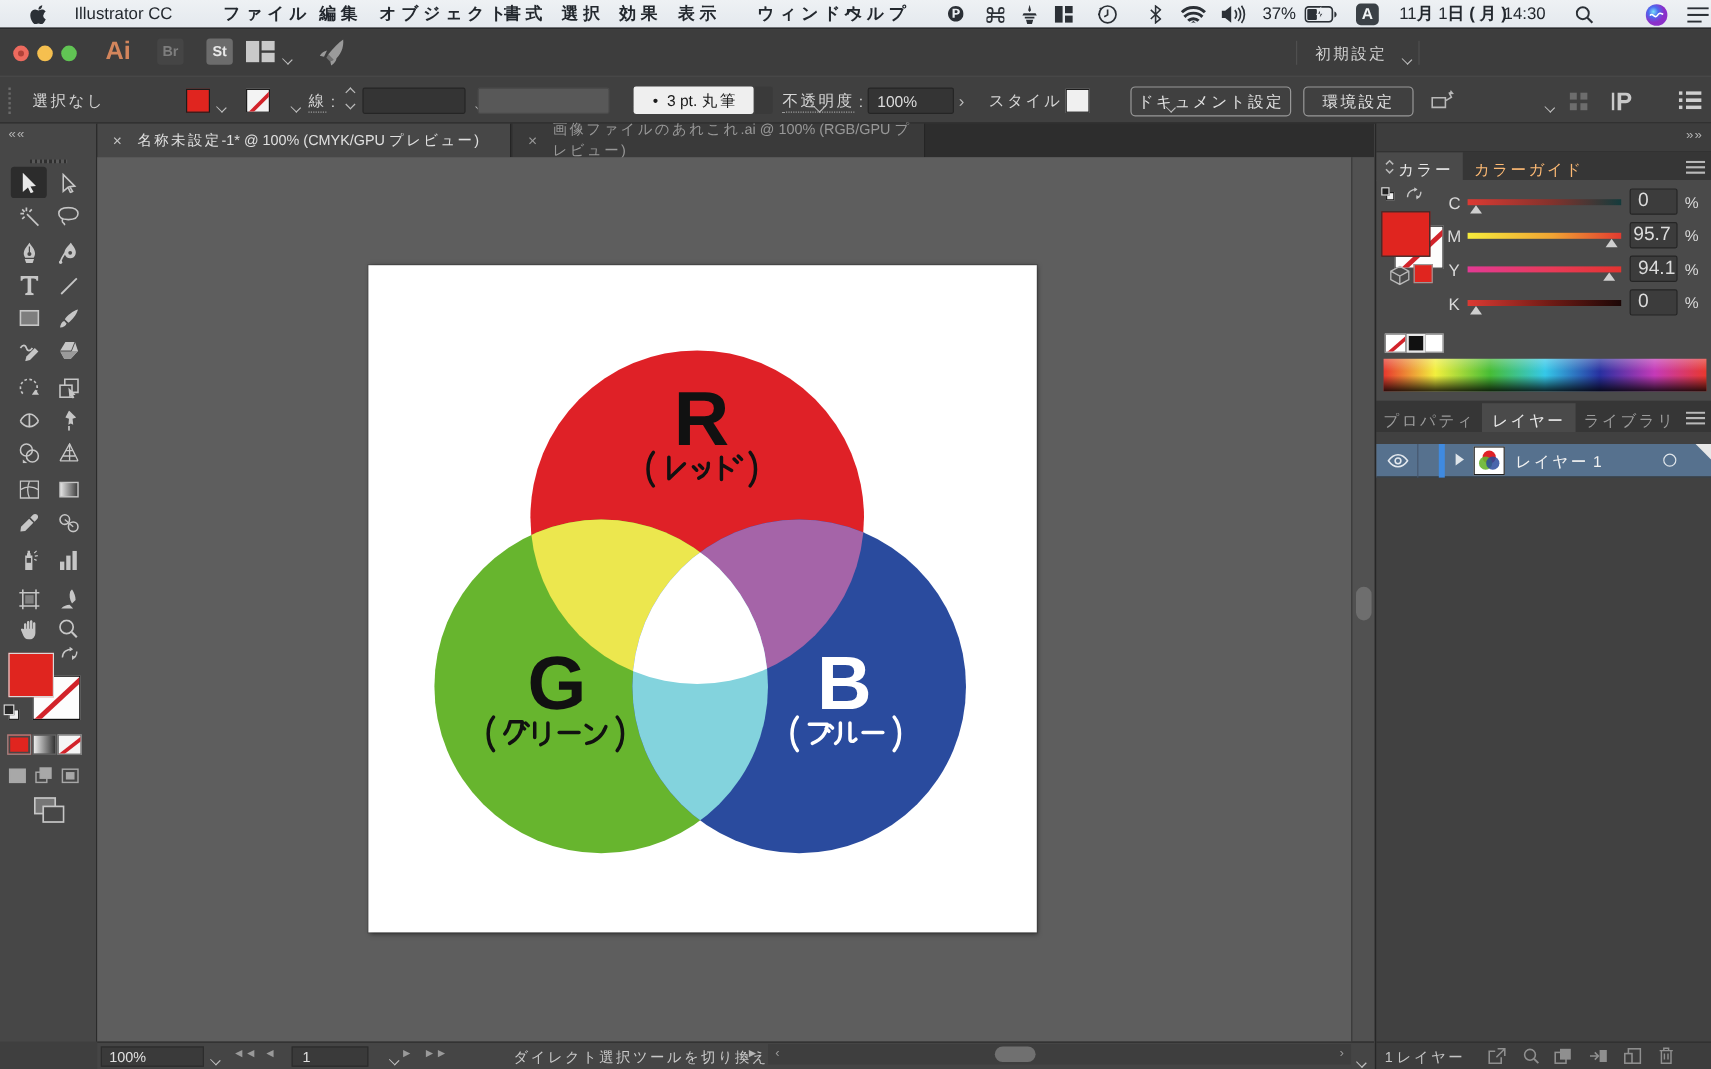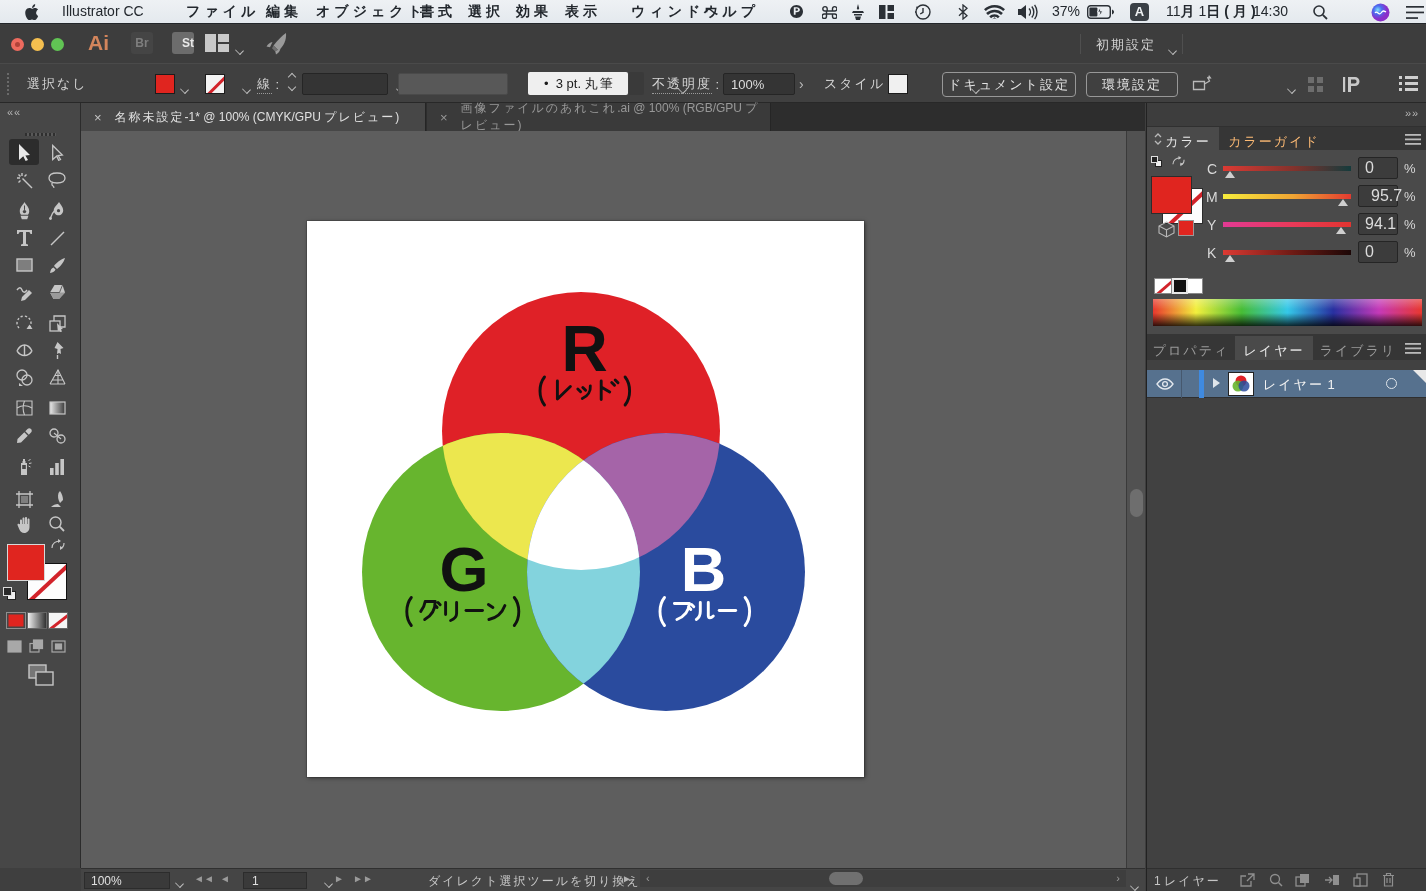--- a/index.html
+++ b/index.html
@@ -120,21 +120,21 @@
 </div>
 
 <div id="titlebar">
   <div class="tl" style="left:11px;background:#ed6a5e">
         <div style="position:absolute;left:4px;top:4px;width:5px;height:5px;border-radius:50%;background:#b14239"></div>
       </div>
   <div class="tl" style="left:31px;background:#f5bf4f"></div>
   <div class="tl" style="left:51px;background:#61c454"></div>
   <div class="abs" style="left:88px;top:6px;font-size:21px;font-weight:bold;color:#d3855c">Ai</div>
   <div class="abs" style="left:131px;top:7px;width:22px;height:22px;background:#454545;border-radius:3px;color:#7e7e7e;font-size:12px;font-weight:bold;text-align:center;line-height:22px">Br</div>
-  <div class="abs" style="left:172px;top:7px;width:22px;height:22px;background:#6c6c6c;border-radius:3px;color:#e9e9e9;font-size:12px;font-weight:bold;text-align:right;line-height:22px">St</div>
+  <div class="abs" style="left:172px;top:7px;width:22px;height:22px;background:#6c6c6c;border-radius:3px;color:#e9e9e9;font-size:12px;font-weight:bold;text-align:center;line-height:22px">St</div>
   <svg class="abs" style="left:205px;top:9px" width="24" height="18" viewBox="0 0 24 18">
         <rect x="0" y="0" width="11" height="18" fill="#c9c9c9"></rect>
         <rect x="13" y="0" width="11" height="8" fill="#c9c9c9"></rect>
         <rect x="13" y="10" width="11" height="8" fill="#c9c9c9"></rect>
       </svg>
   <div class="chev abs" style="left:236px;top:15px"></div>
   <div class="abs" style="left:1080px;top:9px;width:1px;height:20px;background:#4f4f4f"></div>
   <div class="abs jp" style="left:1096px;top:11px;font-size:13px;color:#d2d2d2">初期設定</div>
   <div class="chev abs" style="left:1157px;top:15px"></div>
   <div class="abs" style="left:1182px;top:9px;width:1px;height:20px;background:#4f4f4f"></div>
@@ -598,21 +598,21 @@
     <div class="abs" style="left:31px;top:70px;width:16px;height:16px;background:#e0251f;border:1px solid #999;box-shadow:inset 0 0 0 1px #fff0"></div>
 
     <div class="abs" style="left:60px;top:11px;color:#d9d9d9;font-size:14px">C</div>
     <div class="abs" style="left:76px;top:16px;width:128px;height:5px;background:linear-gradient(90deg,#dc3a33,#83322c 55%,#143b3c)"></div>
     <div class="abs" style="left:78px;top:21px;width:0;height:0;border-left:5px solid transparent;border-right:5px solid transparent;border-bottom:7px solid #cfcfcf"></div>
     <div class="fld abs" style="left:211px;top:7px;width:40px;padding-left:6px;background:#3c3c3c">0</div>
     <div class="abs" style="left:257px;top:11px;color:#d9d9d9;font-size:13px">%</div>
     <div class="abs" style="left:59px;top:39px;color:#d9d9d9;font-size:14px">M</div>
     <div class="abs" style="left:76px;top:44px;width:128px;height:5px;background:linear-gradient(90deg,#f6ec3c,#f0a433 55%,#e23a30)"></div>
     <div class="abs" style="left:191px;top:49px;width:0;height:0;border-left:5px solid transparent;border-right:5px solid transparent;border-bottom:7px solid #cfcfcf"></div>
-    <div class="fld abs" style="left:211px;top:35px;width:40px;padding-left:12px;background:#3c3c3c">95.7</div>
+    <div class="fld abs" style="left:211px;top:35px;width:40px;padding-left:2px;background:#3c3c3c">95.7</div>
     <div class="abs" style="left:257px;top:39px;color:#d9d9d9;font-size:13px">%</div>
     <div class="abs" style="left:60px;top:67px;color:#d9d9d9;font-size:14px">Y</div>
     <div class="abs" style="left:76px;top:72px;width:128px;height:5px;background:linear-gradient(90deg,#e23a94,#e83a58 55%,#e23430)"></div>
     <div class="abs" style="left:189px;top:77px;width:0;height:0;border-left:5px solid transparent;border-right:5px solid transparent;border-bottom:7px solid #cfcfcf"></div>
     <div class="fld abs" style="left:211px;top:63px;width:40px;padding-left:6px;background:#3c3c3c">94.1</div>
     <div class="abs" style="left:257px;top:67px;color:#d9d9d9;font-size:13px">%</div>
     <div class="abs" style="left:60px;top:95px;color:#d9d9d9;font-size:14px">K</div>
     <div class="abs" style="left:76px;top:100px;width:128px;height:5px;background:linear-gradient(90deg,#dc3a33,#6d1a14 55%,#1c0706)"></div>
     <div class="abs" style="left:78px;top:105px;width:0;height:0;border-left:5px solid transparent;border-right:5px solid transparent;border-bottom:7px solid #cfcfcf"></div>
     <div class="fld abs" style="left:211px;top:91px;width:40px;padding-left:6px;background:#3c3c3c">0</div>

